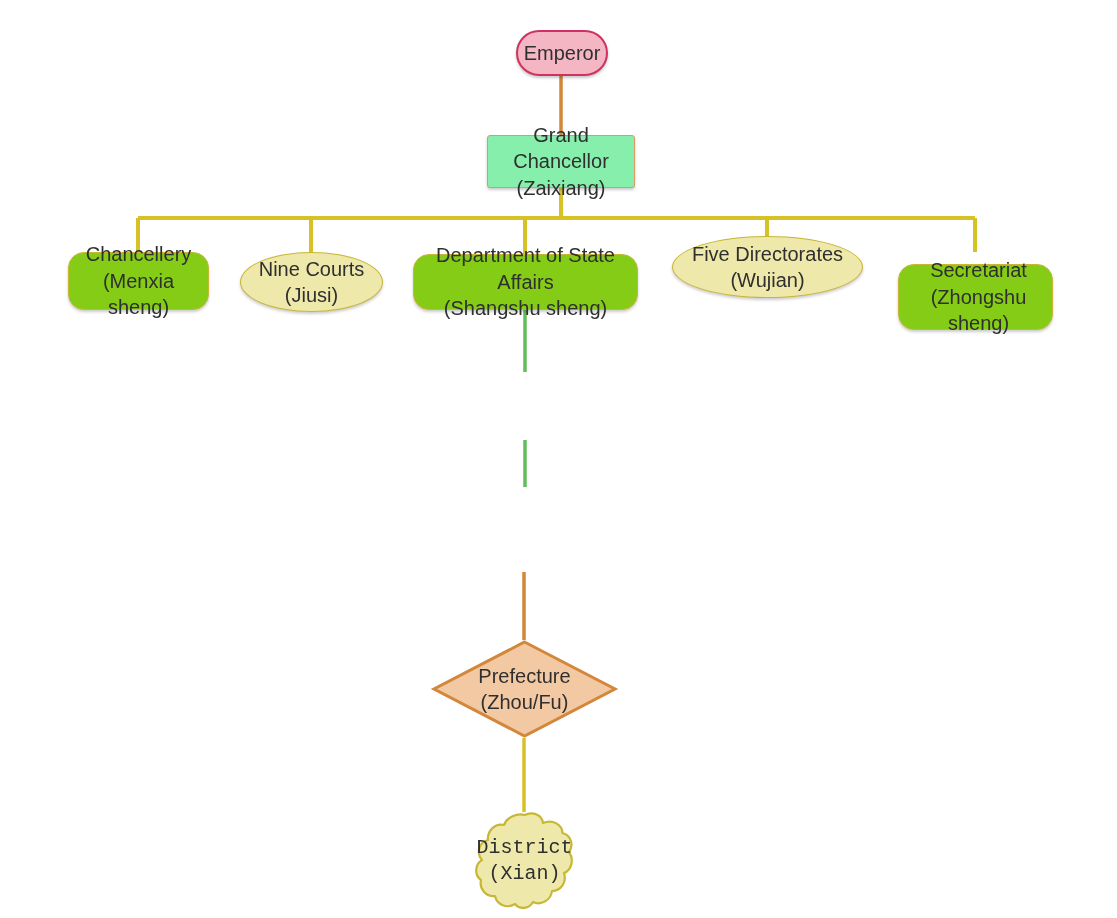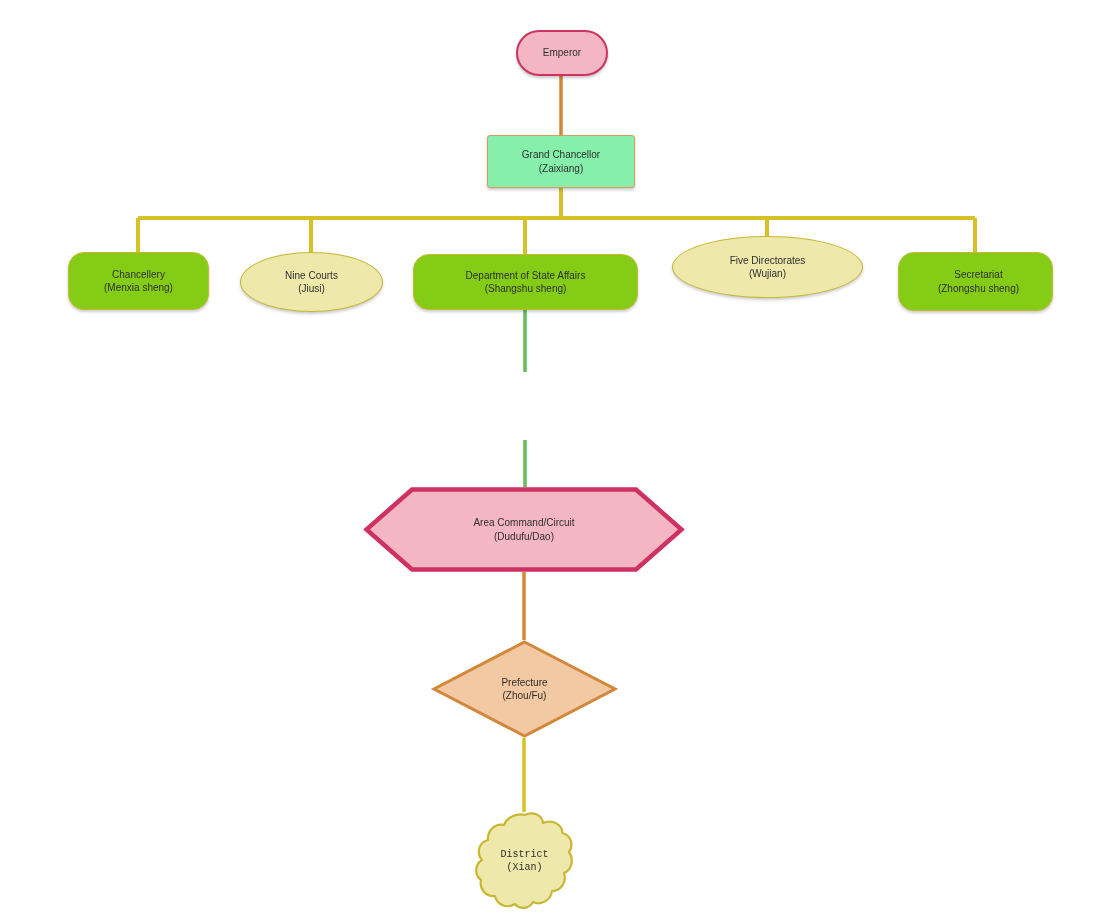--- a/index.html
+++ b/index.html
@@ -27,21 +27,21 @@
     pointer-events: none;
   }
   .node {
     position: absolute;
     display: flex;
     align-items: center;
     justify-content: center;
     text-align: center;
     box-sizing: border-box;
     color: #2f2f2f;
-    font-size: 10px;
+    font-size: 20px;
     line-height: 1.32;
     white-space: pre-line;
   }
   .node .label {
     display: block;
     padding: 0 6px;
     white-space: pre-line;
   }
 
   
@@ -134,33 +134,26 @@
   <div class="node shape-rect-yellow" style="left:413px; top:254px; width:225px; height:56px;">
     <span class="label">Department of State Affairs
 (Shangshu sheng)</span>
   </div>
 
   <div class="node shape-ellipse" style="left:672px; top:236px; width:191px; height:62px;text-align:center;">
     <span class="label">Five Directorates
 (Wujian)</span>
   </div>
 
-  <div class="node shape-rect-yellow" style="left:898px; top:252px; width:155px; height:59px;padding-left:6px;">
+  <div class="node shape-rect-yellow" style="left:898px; top:264px; width:155px; height:66px;padding-left:6px;">
     <span class="label">Secretariat
 (Zhongshu sheng)</span>
   </div>
 
 
-  <div class="node shape-svg" style="left:364px; top:487px; width:320px; height:85px;">
-    <svg width="320" height="85" viewBox="0 0 320 85">
-      <polygon points="48,2.5 272,2.5 317.5,42.5 272,82.5 48,82.5 2.5,42.5" fill="#f4b6c2" stroke="#ce3262" stroke-width="4.5"></polygon>
-    </svg>
-    <span class="label">Area Command/Circuit
-(Dudufu/Dao)</span>
-  </div>
 
   <div class="node shape-svg" style="left:432px; top:640px; width:185px; height:98px;">
     <svg width="185" height="98" viewBox="0 0 185 98">
       <polygon points="92.5,2 183,49 92.5,96 2,49" fill="#f3c9a3" stroke="#d2873a" stroke-width="3"></polygon>
     </svg>
     <span class="label">Prefecture
 (Zhou/Fu)</span>
   </div>
 
   <div class="node shape-svg" style="left:476px; top:812px; width:97px; height:98px;font-family:Liberation Mono, monospace;">

